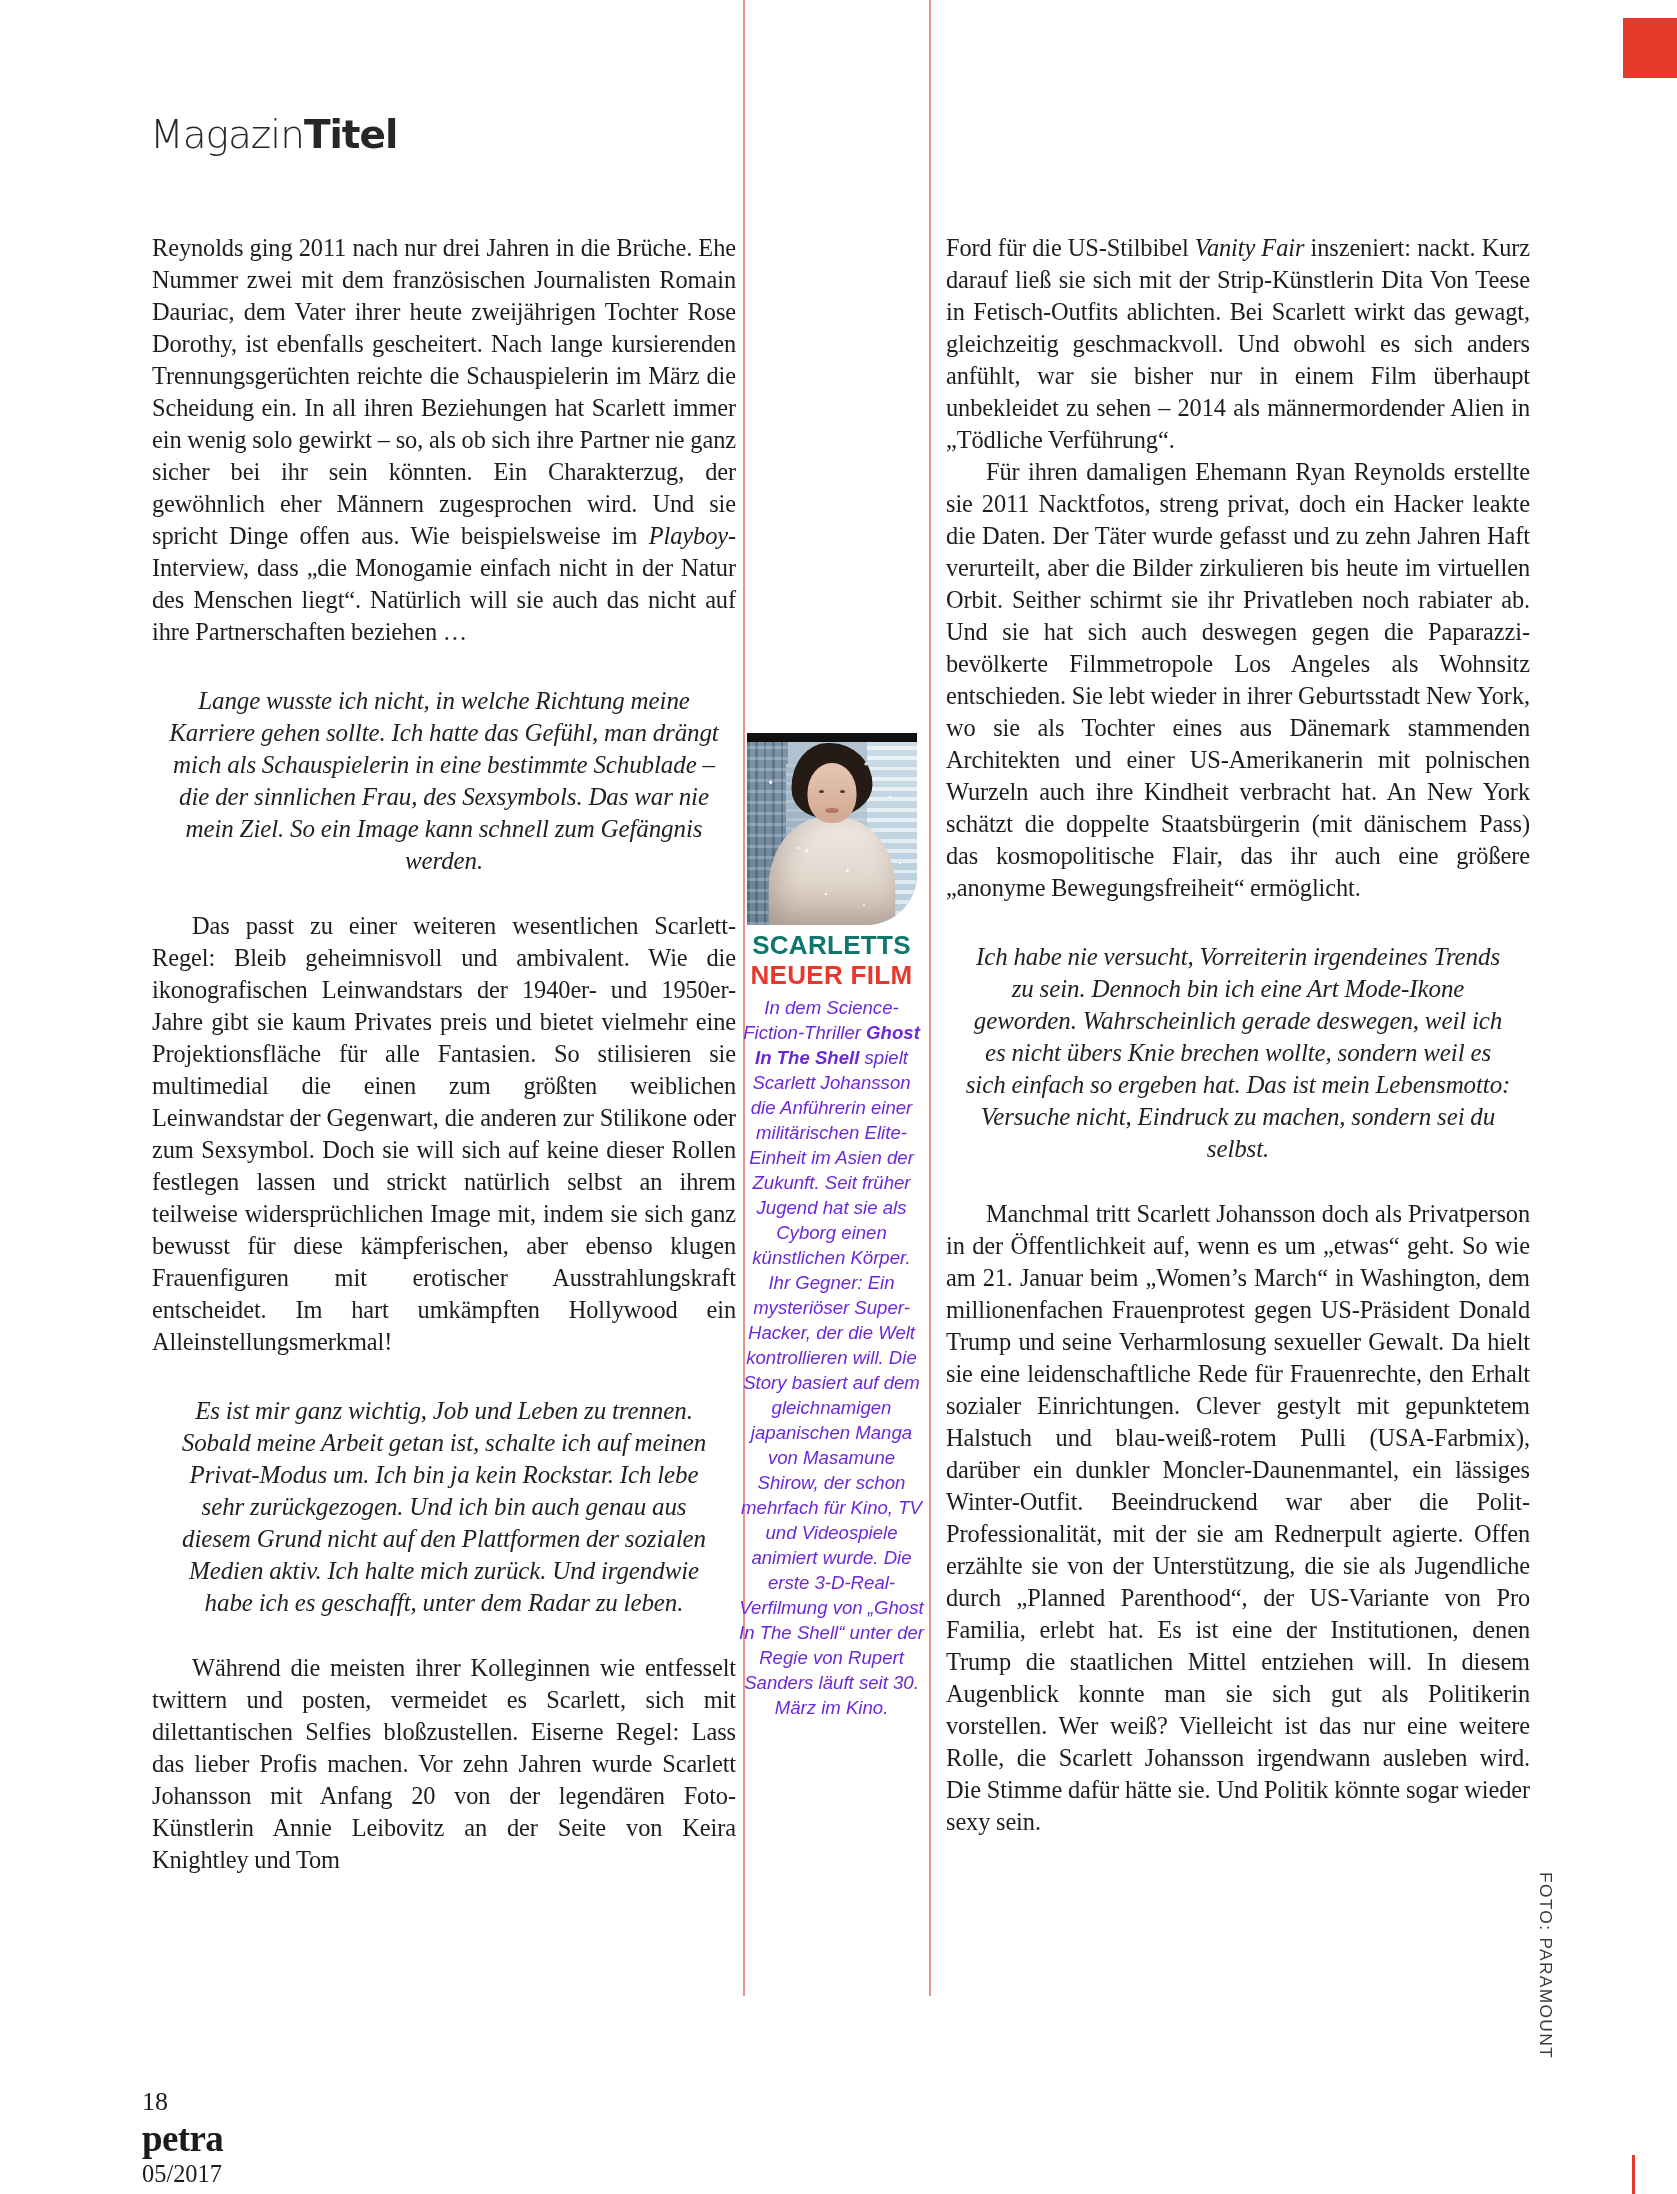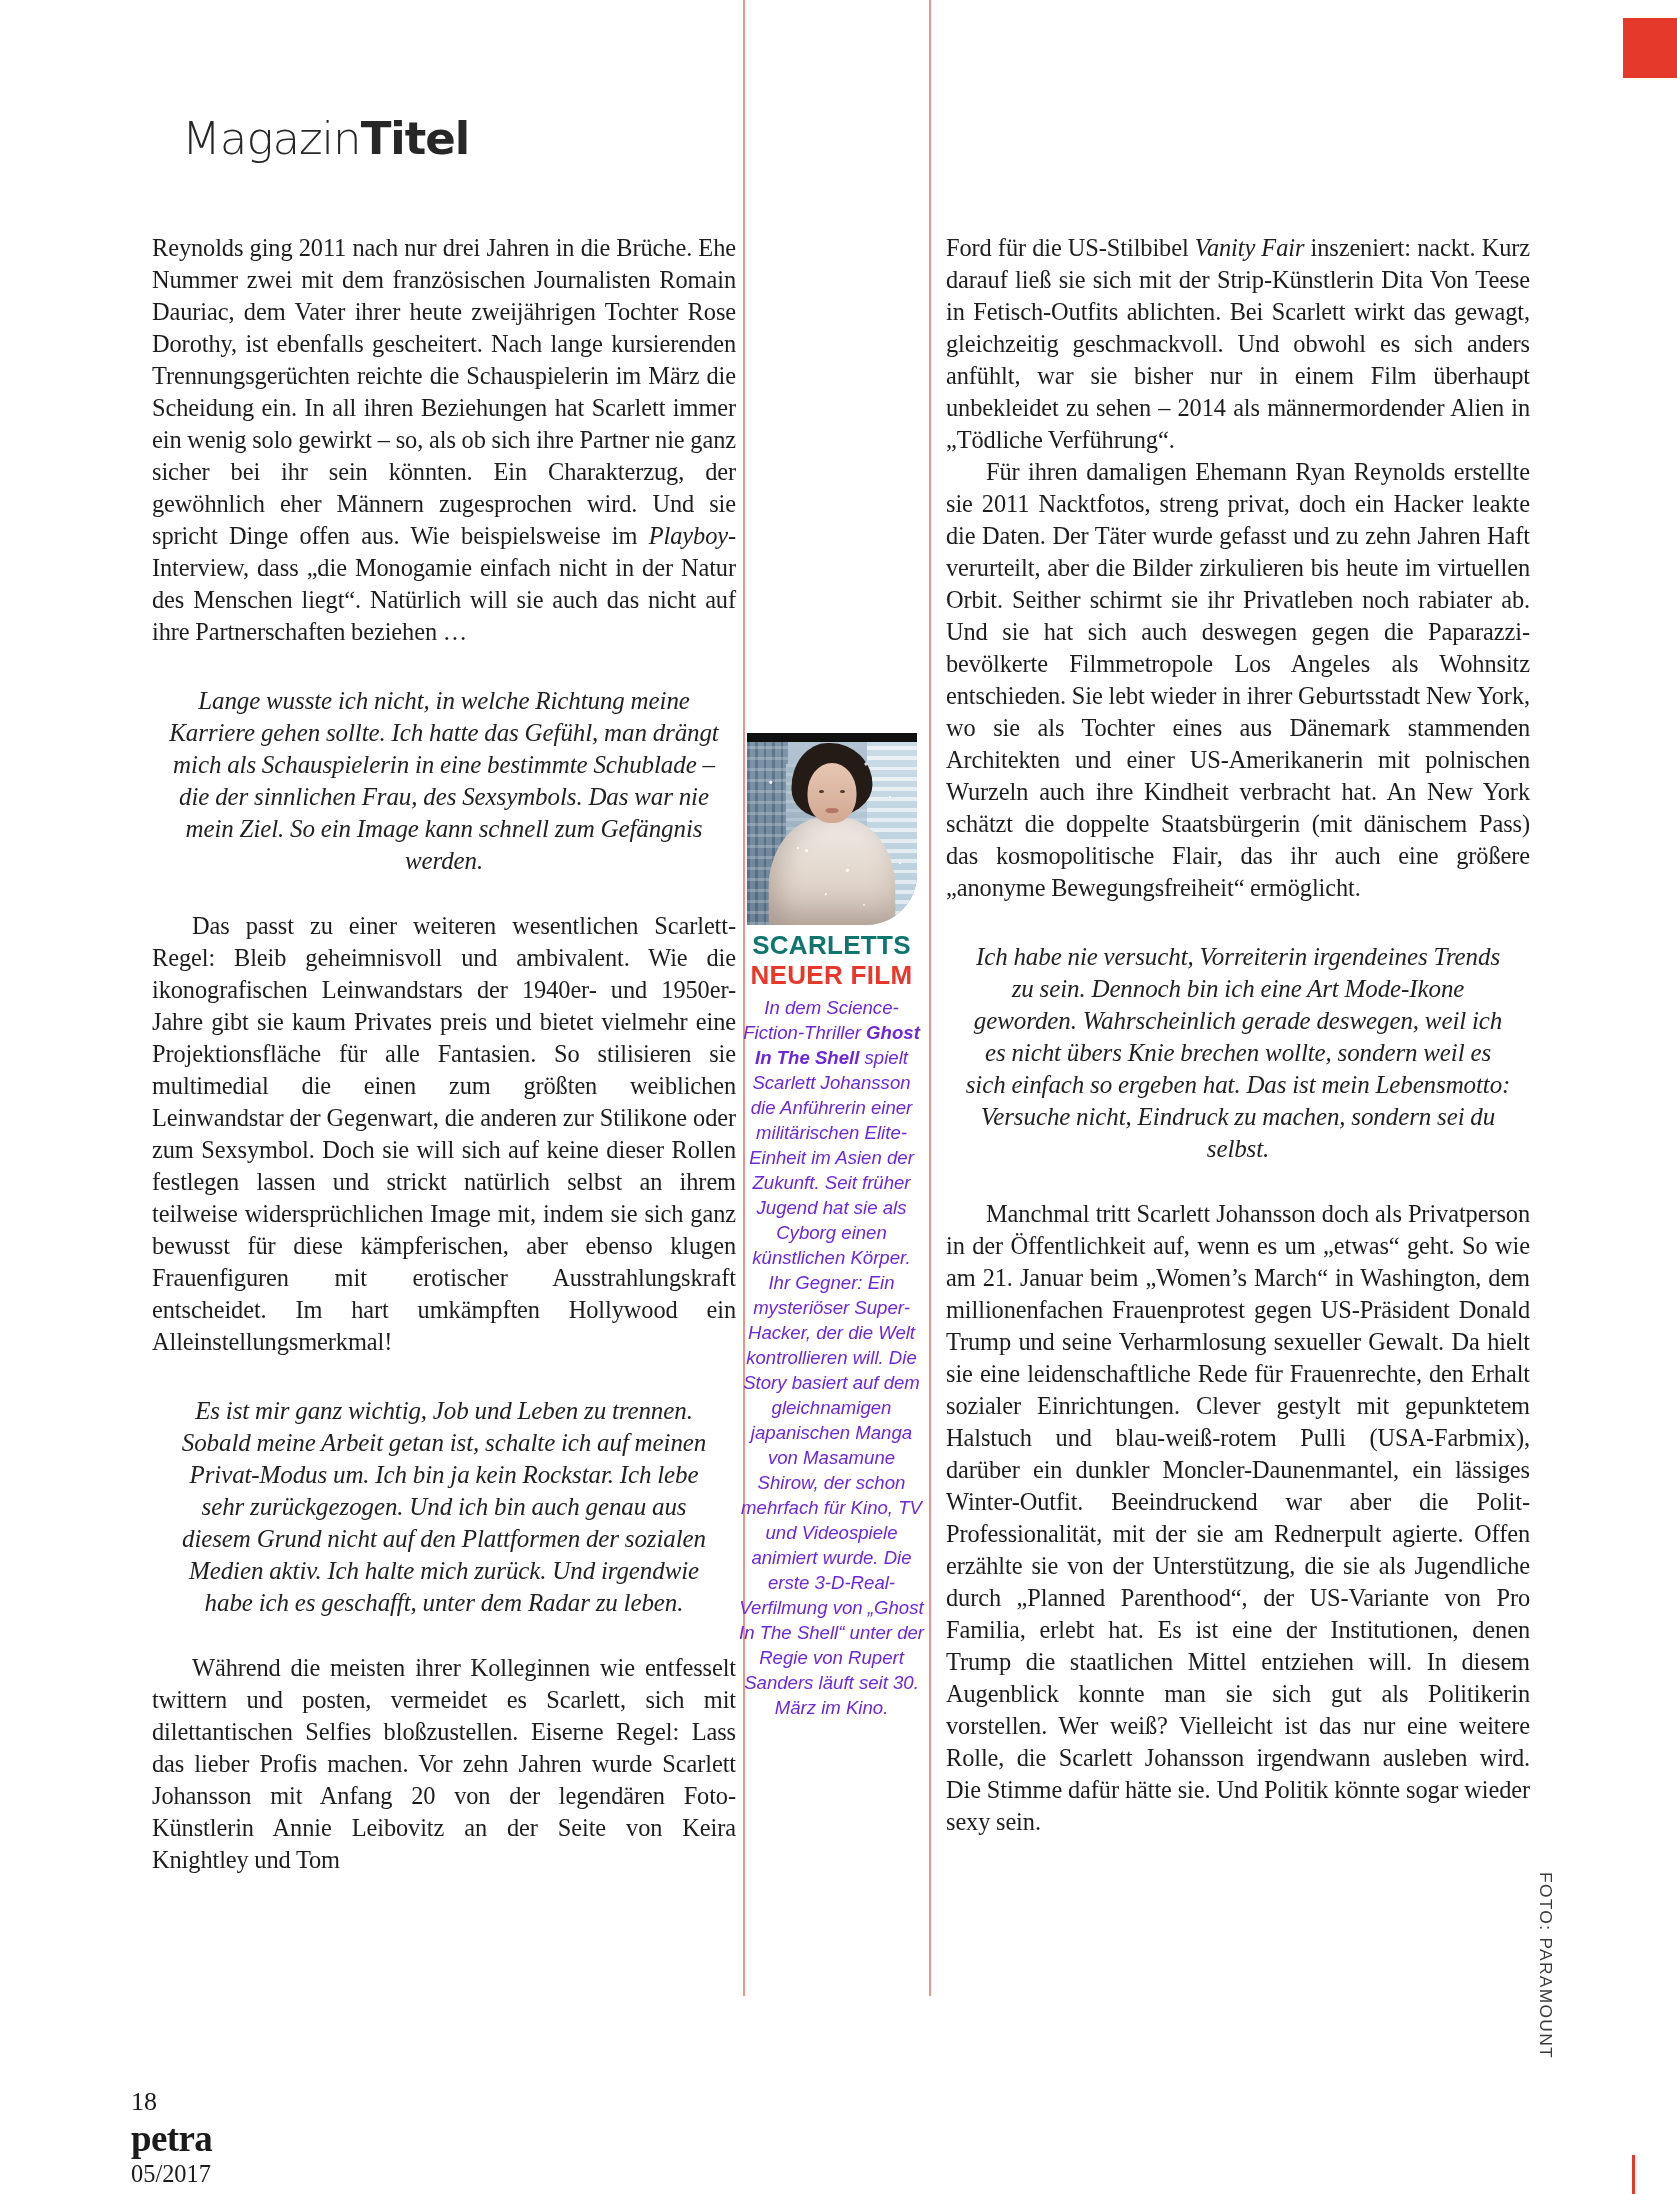--- a/index.html
+++ b/index.html
@@ -5,21 +5,21 @@
   html,body { margin:0; padding:0; background:#e8e8e8; }
   .page {
     position:relative; width:1678px; height:2194px; background:#ffffff;
     font-family:"Liberation Serif", serif; color:#1d1d1d; overflow:hidden;
   }
 
   
   .brand {
     position:absolute; left:150px; top:112px;
     font-family:"DejaVu Sans","Liberation Sans",sans-serif;
-    font-size:45px; letter-spacing:-1px; color:#272727; white-space:nowrap;margin-left:32px;
+    font-size:39px; letter-spacing:-1px; color:#272727; white-space:nowrap;
   }
   .brand-light { font-weight:200; }
   .brand-bold  { font-weight:700; }
 
   
   .corner-tab { position:absolute; left:1623px; top:18px; width:55px; height:60px; background:#e5392b; }
   .bottom-tick { position:absolute; left:1632px; top:2155px; width:3.2px; height:39px; background:#e5392b; }
   .rule { position:absolute; top:0; width:1.9px; height:1996px; background:#ec9289; }
   .rule-left  { left:743px; }
   .rule-right { left:929px; }
@@ -106,21 +106,21 @@
   
   .credit {
     position:absolute; left:1535px; top:1872px;
     writing-mode:vertical-rl; white-space:nowrap;
     font-family:"Liberation Sans", sans-serif; font-size:17.4px; letter-spacing:1.3px; color:#3a3a3a;
   }
 
   
   .footer { position:absolute; left:105px; top:2087px; display:flex; align-items:baseline; color:#1b1b1b;flex-direction:column; }
   .page-num { font-size:26px; }
-  .logo { font-size:37px; font-weight:700; margin-left:26px; letter-spacing:-0.6px; }
+  .logo { font-size:37px; font-weight:700; margin-left:37px; letter-spacing:-0.6px; }
   .issue { font-size:24.4px; margin-left:14px; }
 </style>
 </head>
 <body>
 
 <div class="page">
 
   <div class="brand"><span class="brand-light">Magazin</span><span class="brand-bold">Titel</span></div>
 
   <div class="corner-tab"></div>

